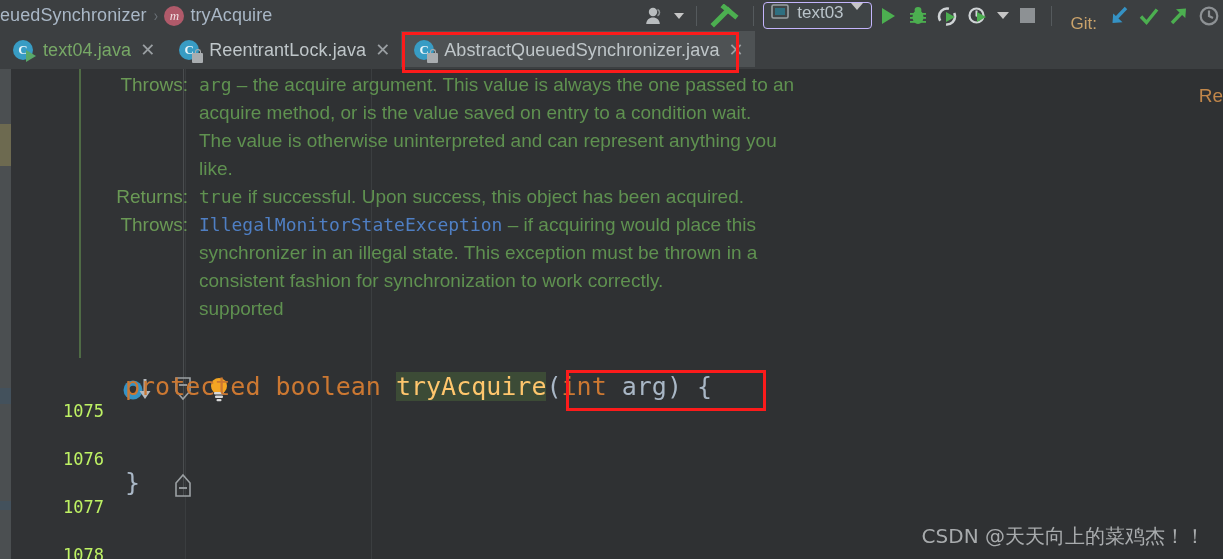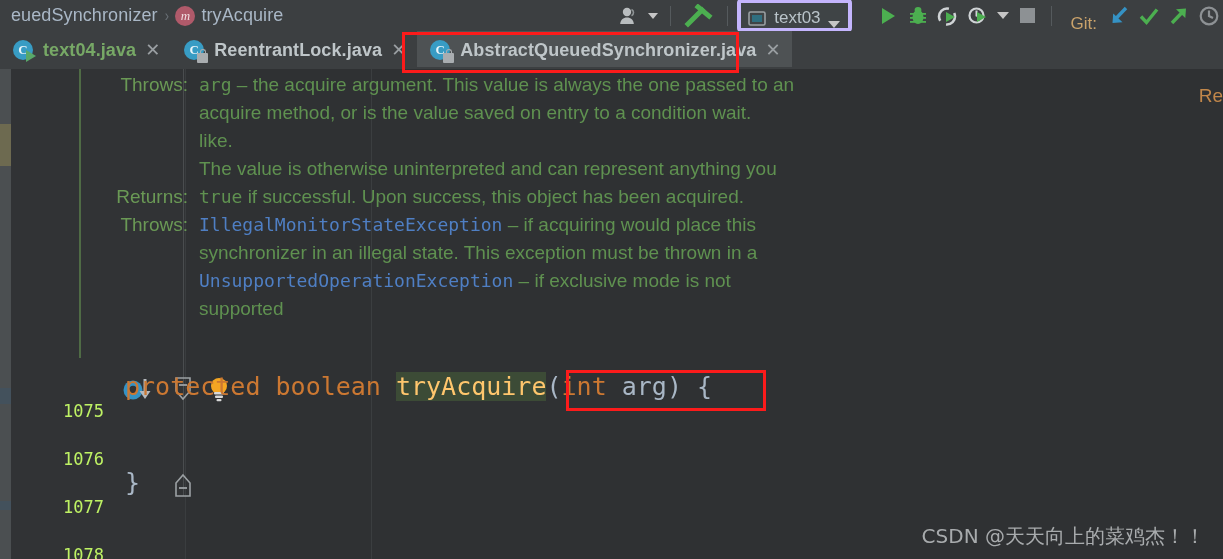--- a/index.html
+++ b/index.html
@@ -17,21 +17,21 @@
   
   #toolbar {
     position: absolute; left: 0; top: 0;
     width: 1223px; height: 31px;
     background: #3c3f41;
     display: flex; align-items: center;
     box-sizing: border-box;
   }
   .crumbs {
     display: flex; align-items: center;
-    padding-left: 11px; gap: 6px;
+    padding-left: 0; gap: 6px;
     flex: 0 0 auto;
   }
   .crumb-text {
     color: #a9b7c6; font-size: 18px;
     letter-spacing: .1px; white-space: nowrap;
   }
   .crumb-sep {
     color: #6a7076; font-size: 17px; font-weight: 300;
     transform: scaleX(.75);
   }
@@ -49,25 +49,25 @@
   .tb-btn {
     width: 28px; height: 26px;
     display: flex; align-items: center; justify-content: center;
   }
   .tb-sep {
     width: 1px; height: 20px; background: #555a5d; margin: 0 7px;
   }
 
   
   .runcfg {
-    display: flex; align-items: flex-end; gap: 7px;
+    display: flex; align-items: flex-start; gap: 7px;
     height: 25px; padding: 0 8px 0 6px;
-    border: 4px solid #c4b5fd; border-radius: 4px;
+    border: 1px solid #c4b5fd; border-radius: 4px;
     background: #3f4446;
-    margin-right: 20px;
+    margin-right: 0;
   }
   .runcfg-label { color: #b9c3c9; font-size: 17px; white-space: nowrap; }
   .gitlabel { color: #c9a26b; font-size: 17px; margin: 16px 6px 0 10px; }
 
   .caret {
     width: 0; height: 0;
     border-left: 6px solid transparent;
     border-right: 6px solid transparent;
     border-top: 7px solid #c6c6c6;
   }
@@ -87,21 +87,21 @@
     height: 2px; background: #3c3f41;
   }
   .tab {
     display: flex; align-items: center; gap: 9px;
     padding: 0 11px 0 12px;
     background: #3c3f41;
     position: relative;
     box-sizing: border-box;
   }
   .tab.active { background: #4e5254; }
-  .tab-label { font-size: 18px; white-space: nowrap; letter-spacing: .1px; font-weight: bold; }
+  .tab-label { font-size: 18px; white-space: nowrap; letter-spacing: .1px; }
   .tab-label.green { color: #77a866; }
   .tab-label.plain { color: #bfc6c9; }
   .tab-close {
     color: #9a9fa2; font-size: 18px; line-height: 1;
     font-family: "Liberation Sans", sans-serif;
   }
   .cls-icon {
     position: relative; width: 22px; height: 22px; flex: 0 0 auto;
   }
   .cls-icon .disc {
@@ -404,34 +404,34 @@
   <div class="foldline"></div>
   <div class="foldline2"></div>
   <div class="docbar"></div>
 
   <div class="doc">
     <div class="row">
       <span class="tag">Throws:</span>
       <span class="body"><span class="mono">arg</span><span> – </span><span>the acquire argument. This value is always the one passed to an</span></span>
     </div>
     <div class="body cont">acquire method, or is the value saved on entry to a condition wait.</div>
+    <div class="body cont">The value is otherwise uninterpreted and can represent anything you</div>
     <div class="body cont">like.</div>
-    <div class="body cont">The value is otherwise uninterpreted and can represent anything you</div>
 
     <div class="row">
       <span class="tag">Returns:</span>
       <span class="body"><span class="mono">true</span><span> if successful. Upon success, this object has been acquired.</span></span>
     </div>
 
     <div class="row">
       <span class="tag">Throws:</span>
       <span class="body"><span class="lnk">IllegalMonitorStateException</span><span> – </span><span>if acquiring would place this</span></span>
     </div>
     <div class="body cont">synchronizer in an illegal state. This exception must be thrown in a</div>
-    <div class="cont"><span class="lnk">UnsupportedOperationException</span><span class="body"> – </span><span class="body">if exclusive mode is not</span></div>
+    <div class="body cont">consistent fashion for synchronization to work correctly.</div>
     <div class="body cont">supported</div>
   </div>
 
   <div class="lineno" style="top:306px">1075</div>
   <div class="lineno" style="top:354px">1076</div>
   <div class="lineno" style="top:402px">1077</div>
   <div class="lineno" style="top:450px">1078</div>
 
   <div class="glyph impl-icon" style="left:122px; top:308px">
     <svg width="34" height="26" viewBox="0 0 34 26">

